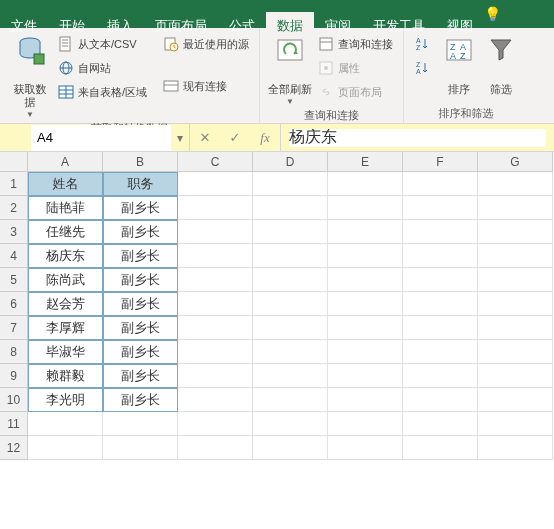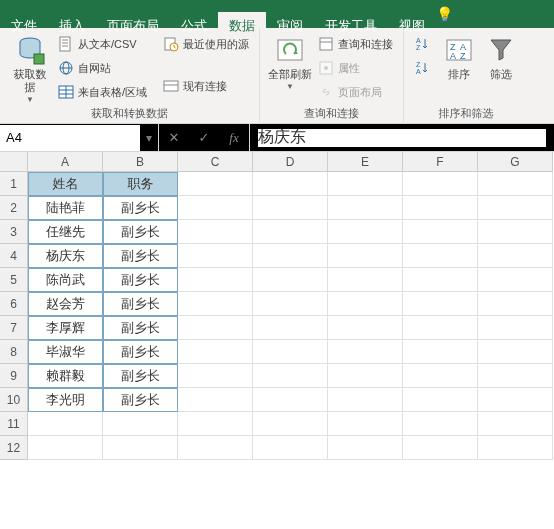--- a/index.html
+++ b/index.html
@@ -9,31 +9,31 @@
   .ribbon-tabs .tab.active { background: #f3f2f1; color: #217346; }
   .ribbon-tabs .light { width: 18px; text-align: center; color: #fff; font-size: 14px; cursor: pointer; }
 
   .ribbon { background: #f3f2f1; height: 96px; border-bottom: 1px solid #d6d6d6; display: flex; }
   .group { border-right: 1px solid #e0e0e0; padding: 2px 6px 0 6px; display: flex; flex-direction: column; height: 96px; }
   .group-body { flex: 1; display: flex; align-items: flex-start; }
   .group-label { text-align: center; font-size: 11px; color: #555; padding: 2px 0 3px 0; }
 
   .big-btn { display: flex; flex-direction: column; align-items: center; justify-content: flex-start; width: 48px; padding-top: 4px; cursor: pointer; }
   .big-btn .ic { width: 32px; height: 32px; }
-  .big-btn .lbl { font-size: 11px; line-height: 13px; text-align: center; margin-top: 2px; color: #444; }
+  .big-btn .lbl { font-size: 11px; line-height: 13px; text-align: center; margin-top: 17px; color: #444; }
   .big-btn .lbl.small { font-size: 11px; }
   .drop { font-size: 8px; color: #666; margin-top: 1px; }
 
   .small-btns { display: flex; flex-direction: column; gap: 2px; padding-top: 3px; }
   .small-btn { display: flex; align-items: center; height: 22px; cursor: pointer; padding: 0 4px; }
   .small-btn .ic { width: 16px; height: 16px; margin-right: 4px; }
   .small-btn .lbl { font-size: 11px; color: #444; white-space: nowrap; }
 
   
-  .fbar { display: flex; align-items: stretch; height: 28px; border-bottom: 1px solid #d6d6d6; background: #000000; }
+  .fbar { display: flex; align-items: stretch; height: 28px; border-bottom: 1px solid #d6d6d6; background: #fef9c3; padding-left: 31px; }
   .namebox-wrap { display: flex; align-items: center; border-right: 1px solid #d6d6d6; }
   .namebox { width: 140px; height: 26px; border: none; padding: 0 6px; font-size: 13px; outline: none; }
   .namebox-drop { width: 18px; text-align: center; color: #777; cursor: pointer; }
   .fbar-btns { display: flex; align-items: center; border-right: 1px solid #d6d6d6; }
   .fbar-btn { width: 30px; text-align: center; color: #888; font-size: 13px; cursor: pointer; }
   .fbar-btn.fx { font-style: italic; font-family: "Times New Roman", serif; }
   .finput-wrap { flex: 1; display: flex; align-items: center; padding: 0 8px; }
   .finput { border: none; outline: none; font-size: 16px; font-family: "KaiTi","STKaiti",serif; width: 100%; color: #333; }
 
   
@@ -52,20 +52,21 @@
   .cell.empty { }
 
   
   svg { display: block; }
 </style>
 </head>
 <body>
 
 <div class="ribbon-tabs">
   <div class="tab">文件</div>
+  <div class="tab">开始</div>
   <div class="tab">插入</div>
   <div class="tab">页面布局</div>
   <div class="tab">公式</div>
   <div class="tab active">数据</div>
   <div class="tab">审阅</div>
   <div class="tab">开发工具</div>
   <div class="tab">视图</div>
   <div class="light">💡</div>
 </div>
 

